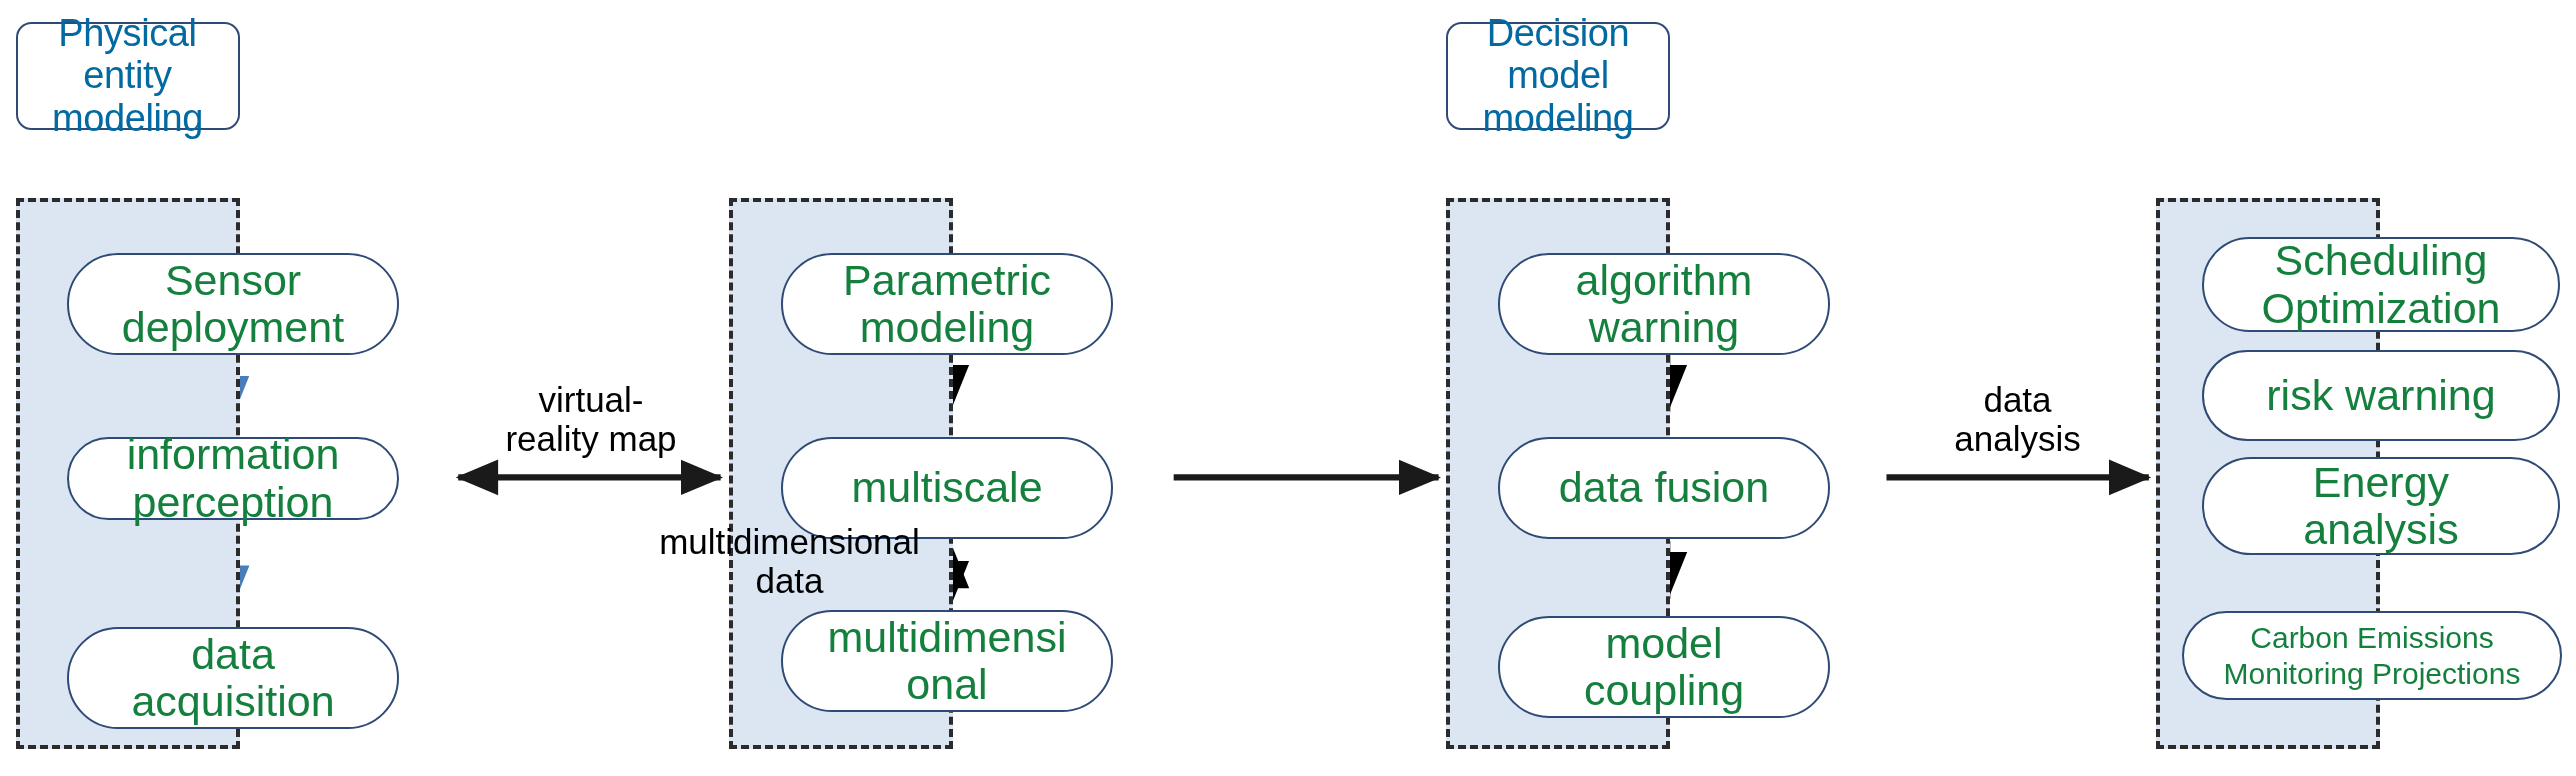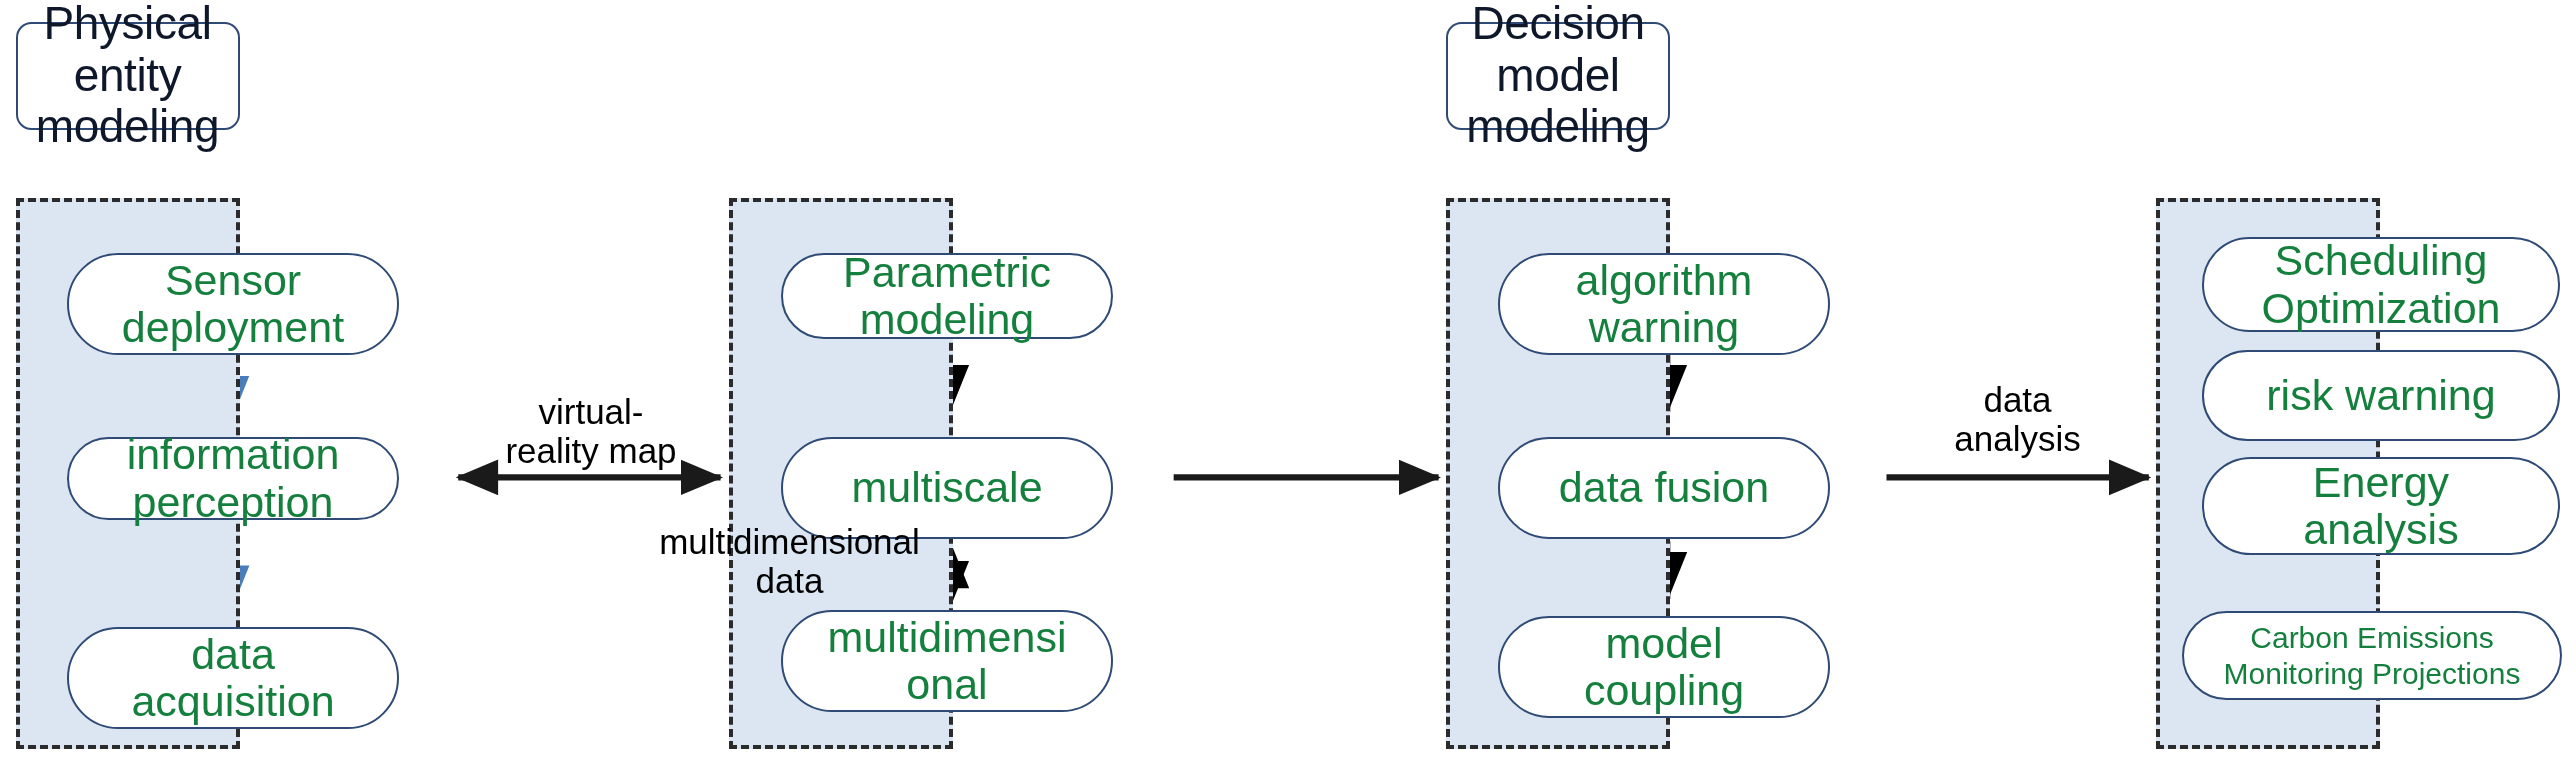--- a/index.html
+++ b/index.html
@@ -23,24 +23,24 @@
   .stage-header {
     position: absolute;
     box-sizing: border-box;
     background: #ffffff;
     border: 2.6px solid #2e4a75;
     border-radius: 15.5px;
     display: flex;
     align-items: center;
     justify-content: center;
     text-align: center;
-    font-size: 46px;
+    font-size: 38px;
     line-height: 1.12;
     letter-spacing: -0.4px;
-    color: #0f172a;
+    color: #0369a1;
     padding: 0 8.6px;
   }
 
   
   .stage-body {
     position: absolute;
     box-sizing: border-box;
     background: #dce6f2;
     border: 4.3px dashed #2b2b2b;
   }
@@ -152,21 +152,21 @@
   <div class="node" style="left:67px; top:253px; width:332px; height:102px;">Sensor
 deployment</div>
   <div class="node" style="left:67px; top:437px; width:332px; height:83px;">information
 perception</div>
   <div class="node" style="left:67px; top:627px; width:332px; height:102px;">data
 acquisition</div>
 
 
   <div class="stage-body" style="left:729px; top:198px; width:224px; height:551px;"></div>
 
-  <div class="node" style="left:781px; top:253px; width:332px; height:86px;">Parametric
+  <div class="node" style="left:781px; top:253px; width:332px; height:102px;">Parametric
 modeling</div>
   <div class="node" style="left:781px; top:610px; width:332px; height:102px;">multidimensi
 onal</div>
   <div class="node" style="left:781px; top:437px; width:332px; height:102px;">multiscale</div>
 
   <div class="stage-header" style="left:1446px; top:21.6px; width:224px; height:108px;">Decision model
 modeling</div>
 
   <div class="stage-body" style="left:1446px; top:198px; width:224px; height:551px;"></div>
 
@@ -180,21 +180,21 @@
   <div class="stage-body" style="left:2156px; top:198px; width:224px; height:551px;"></div>
 
   <div class="node" style="left:2202px; top:237px; width:358px; height:95px;">Scheduling
 Optimization</div>
   <div class="node" style="left:2202px; top:350px; width:358px; height:91px;">risk warning</div>
   <div class="node" style="left:2202px; top:457px; width:358px; height:98px;">Energy
 analysis</div>
   <div class="node small" style="left:2182px; top:611px; width:380px; height:89px;">Carbon Emissions
 Monitoring Projections</div>
 
-  <div class="conn-label" style="left:479px; top:380px; width:224px;margin-top:12px;">virtual-
+  <div class="conn-label" style="left:479px; top:380px; width:224px;">virtual-
 reality map</div>
 
   <div class="conn-label" style="left:634px; top:522px; width:311px;">multidimensional
 data</div>
 
   <div class="conn-label" style="left:1931px; top:380px; width:173px;">data
 analysis</div>
 
 </div>
 

